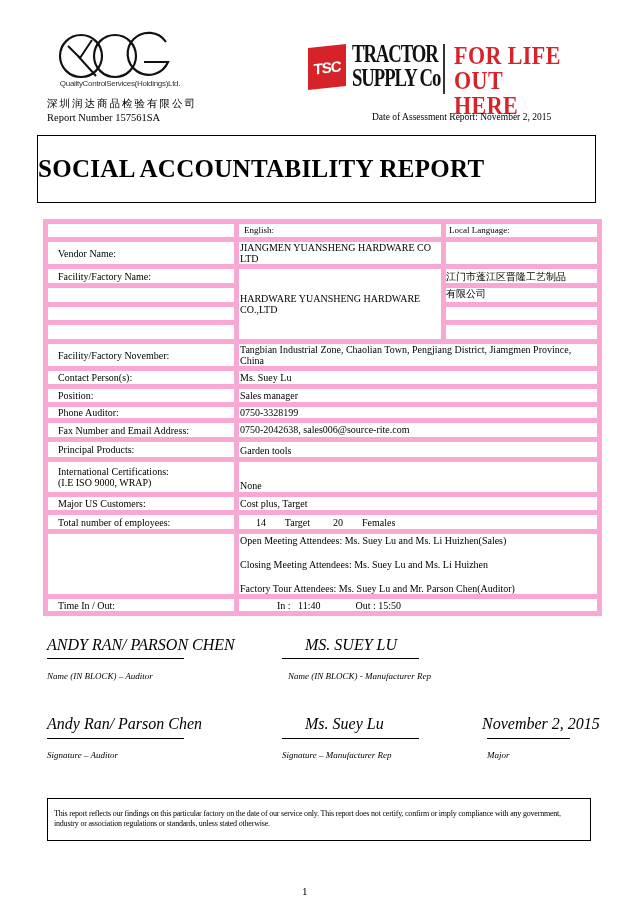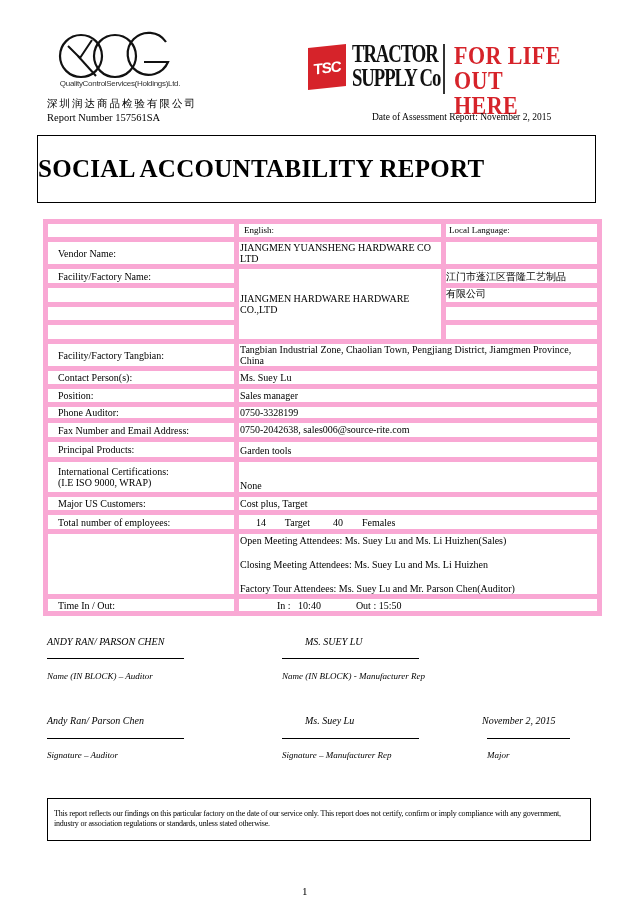--- a/index.html
+++ b/index.html
@@ -37,21 +37,21 @@
   
   table.info { position:absolute; left:43px; top:219px; width:554px; border-collapse:collapse;
                font-size:10px; table-layout:fixed; }
   table.info td { border:5px solid #f9a8d4; padding:0 3px; vertical-align:middle; line-height:11px; }
   table.info td.lbl { padding-left:10px; }
   table.info td.val { padding-left:1px; }
   .hdr-small { font-size:9px; }
   .cn { font-family:"DejaVu Sans", sans-serif; font-size:10px; }
 
   
-  .sig-text { font-style:italic; font-size:10px; }
+  .sig-text { font-style:italic; font-size:16px; }
   .sig-label { font-style:italic; font-size:9px; }
   .sig-line { height:1px; background:#000; }
 
   .disclaimer { left:47px; top:798px; width:544px; height:43px; border:1px solid #000; border-bottom:1px solid #000;
                 box-sizing:border-box; padding:10px 6px 0 6px; font-size:8px; line-height:10px; letter-spacing:-0.2px; }
   .page-num { left:302px; top:885px; font-size:11px; }
 </style>
 </head>
 <body>
 
@@ -98,37 +98,37 @@
     <td class="hdr-small" style="padding-left:5px">English:</td>
     <td class="hdr-small">Local Language:</td>
   </tr>
   <tr style="height:24px">
     <td class="lbl">Vendor Name:</td>
     <td class="val">JIANGMEN YUANSHENG HARDWARE CO LTD</td>
     <td></td>
   </tr>
   <tr style="height:19px">
     <td class="lbl">Facility/Factory Name:</td>
-    <td class="val" rowspan="4">JIANGMEN HARDWARE HARDWARE CO.,LTD</td>
+    <td class="val" rowspan="4">HARDWARE YUANSHENG HARDWARE CO.,LTD</td>
     <td class="cn" style="padding-left:0">江门市蓬江区晋隆工艺制品</td>
   </tr>
   <tr style="height:19px">
     <td></td>
     <td class="cn" style="padding-left:0;vertical-align:top">有限公司</td>
   </tr>
   <tr style="height:18px">
     <td></td>
     <td></td>
   </tr>
   <tr style="height:19px">
     <td></td>
     <td></td>
   </tr>
   <tr style="height:26px">
-    <td class="lbl">Facility/Factory Tangbian:</td>
+    <td class="lbl">Facility/Factory November:</td>
     <td class="val" colspan="2">Tangbian Industrial Zone, Chaolian Town, Pengjiang District, Jiamgmen Province, China</td>
   </tr>
   <tr style="height:18px">
     <td class="lbl" style="padding-left:10px">Contact Person(s):</td>
     <td class="val" colspan="2">Ms. Suey Lu</td>
   </tr>
   <tr style="height:18px">
     <td class="lbl">Position:</td>
     <td class="val" colspan="2">Sales manager</td>
   </tr>
@@ -155,50 +155,50 @@
     <td class="lbl">Major US Customers:</td>
     <td class="val" colspan="2">Cost plus, Target</td>
   </tr>
   <tr style="height:19px">
     <td class="lbl">Total number of employees:</td>
     <td colspan="2" style="padding-left:17px">
       <span>14</span>
       <span style="display:inline-block;width:14px"></span>
       <span>Target</span>
       <span style="display:inline-block;width:18px"></span>
-      <span>40</span>
+      <span>20</span>
       <span style="display:inline-block;width:14px"></span>
       <span>Females</span>
     </td>
   </tr>
   <tr style="height:65px">
     <td></td>
     <td class="val" colspan="2" style="vertical-align:top">
       <div style="height:24px;padding-top:1px">Open Meeting Attendees: Ms. Suey Lu and Ms. Li Huizhen(Sales)</div>
       <div style="height:24px">Closing Meeting Attendees: Ms. Suey Lu and Ms. Li Huizhen</div>
       <div>Factory Tour Attendees: Ms. Suey Lu and Mr. Parson Chen(Auditor)</div>
     </td>
   </tr>
   <tr style="height:17px">
     <td class="lbl">Time In / Out:</td>
     <td colspan="2" style="padding-left:38px">
-      <span style="white-space:pre">In :   10:40</span>
+      <span style="white-space:pre">In :   11:40</span>
       <span style="display:inline-block;width:30px"></span>
       <span>Out : 15:50</span>
     </td>
   </tr>
 </tbody>
   </table>
 
 <div class="abs sig-text" style="left:47px;top:636px">ANDY RAN/ PARSON CHEN</div>
 <div class="abs sig-text" style="left:305px;top:636px">MS. SUEY LU</div>
 <div class="abs sig-line" style="left:47px;top:658px;width:137px"></div>
 <div class="abs sig-line" style="left:282px;top:658px;width:137px"></div>
 <div class="abs sig-label" style="left:47px;top:671px">Name (IN BLOCK) – Auditor</div>
-<div class="abs sig-label" style="left:282px;top:671px">Name (IN BLOCK) - Manufacturer Rep</div>
+<div class="abs sig-label" style="left:288px;top:671px">Name (IN BLOCK) - Manufacturer Rep</div>
 
 <div class="abs sig-text" style="left:47px;top:715px">Andy Ran/ Parson Chen</div>
 <div class="abs sig-text" style="left:305px;top:715px">Ms. Suey Lu</div>
 <div class="abs sig-text" style="left:482px;top:715px">November 2, 2015</div>
 <div class="abs sig-line" style="left:47px;top:738px;width:137px"></div>
 <div class="abs sig-line" style="left:282px;top:738px;width:137px"></div>
 <div class="abs sig-line" style="left:487px;top:738px;width:83px"></div>
 <div class="abs sig-label" style="left:47px;top:750px">Signature – Auditor</div>
 <div class="abs sig-label" style="left:282px;top:750px">Signature – Manufacturer Rep</div>
 <div class="abs sig-label" style="left:487px;top:750px">Major</div>

